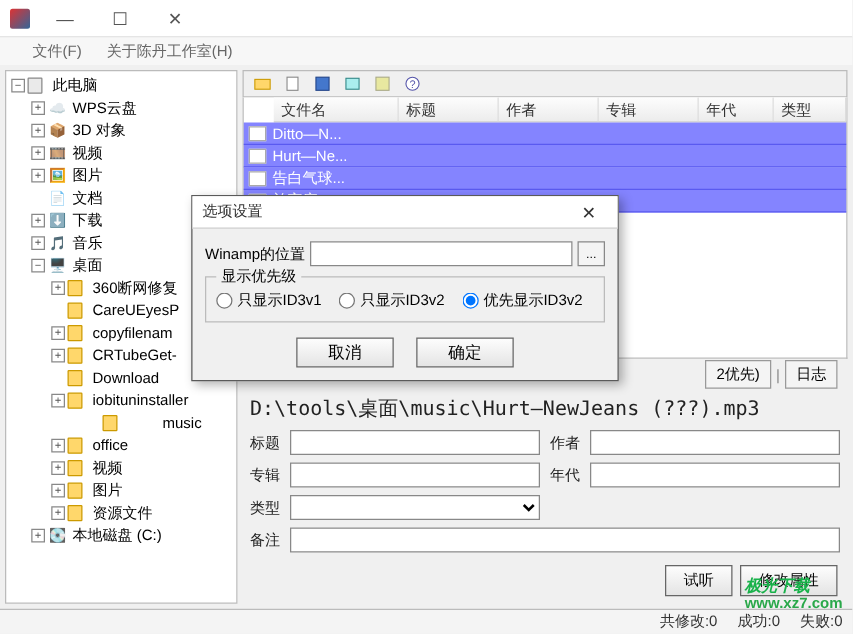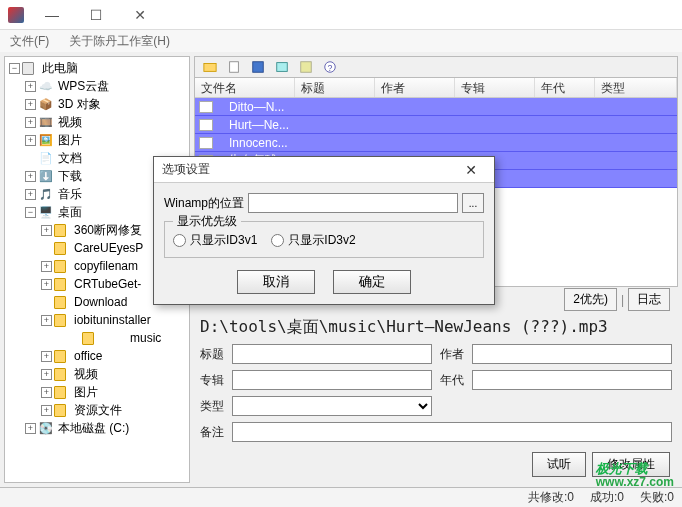--- a/index.html
+++ b/index.html
@@ -1,40 +1,40 @@
 <!DOCTYPE html>
 <html><head>
 <meta charset="utf-8">
 <style>
 * { box-sizing: border-box; margin: 0; padding: 0; }
 body { font-family: "Microsoft YaHei", "SimSun", sans-serif; font-size: 12px; background: #f0f0f0; width: 682px; height: 507px; overflow: hidden; position: relative; }
 .titlebar { height: 30px; background: #fff; display: flex; align-items: center; padding: 0 8px; border-bottom: 1px solid #ddd; }
 .titlebar .icon { width: 16px; height: 16px; background: linear-gradient(135deg,#d33,#369); border-radius: 2px; margin-right: 6px; }
 .titlebar .title { flex: 1; color: #555; }
 .titlebar .winbtn { width: 44px; height: 30px; display: flex; align-items: center; justify-content: center; color: #555; font-size: 14px; cursor: default; }
-.menubar { height: 22px; background: #f7f7f7; display: flex; align-items: center; padding: 0 4px; color: #666; gap: 8px; }
+.menubar { height: 22px; background: #f7f7f7; display: flex; align-items: center; padding: 0 20px; color: #666; gap: 8px; }
 .menubar span { padding: 2px 6px; }
 .main { display: flex; height: 435px; }
 .sidebar { width: 186px; background: #fff; border: 1px solid #bbb; margin: 4px 2px 4px 4px; overflow: hidden; }
 .tree { padding: 2px 0; }
 .tree-row { display: flex; align-items: center; height: 18px; padding-left: 4px; white-space: nowrap; color: #000; }
 .tree-row .expander { width: 11px; height: 11px; border: 1px solid #888; display: inline-flex; align-items: center; justify-content: center; font-size: 9px; line-height: 1; margin-right: 2px; color: #555; background:#fff; }
 .tree-row .expander.blank { border: none; }
 .tree-row .folder { width: 16px; height: 13px; background: #ffd76b; border: 1px solid #cc9a00; border-radius: 1px; margin-right: 4px; display:inline-block; }
 .tree-row .folder.pc { background: #eaeaea; border-color:#888; }
 .tree-row .iconimg { width: 16px; height: 14px; margin-right: 4px; display:inline-flex; align-items:center; justify-content:center; font-size:11px; }
 .content { flex: 1; margin: 4px 4px 4px 2px; display: flex; flex-direction: column; }
 .toolbar { height: 24px; background: #f0f0f0; border: 1px solid #bbb; display: flex; align-items: center; gap: 2px; padding: 0 4px; }
 .toolbar .tbtn { width: 22px; height: 20px; display: inline-flex; align-items: center; justify-content: center; border: 1px solid transparent; }
 .toolbar .tbtn svg { width:14px; height:14px; }
 .table-wrap { border: 1px solid #bbb; background: #fff; height: 232px; border-top: none; }
-.thead { display: flex; background: linear-gradient(#fdfdfd,#ececec); border-bottom: 1px solid #ccc; height: 20px; }
+.thead { display: flex; background: linear-gradient(#fdfdfd,#ececec); border-bottom: 1px solid #ccc; height: 20px; margin-left: 24px; }
 .thead .th { border-right: 1px solid #ddd; padding: 2px 6px; font-size: 12px; color: #333; }
 .tbody .tr { display: flex; height: 18px; align-items: center; background: #8484ff; color: #fff; border-bottom: 1px solid #5a5af0; }
-.tbody .tr .cell { padding: 0 4px; display: flex; align-items: center; gap: 16px; overflow:hidden; white-space:nowrap; }
+.tbody .tr .cell { padding: 0 4px; display: flex; align-items: center; gap: 5px; overflow:hidden; white-space:nowrap; }
 .tbody .tr .mp3icon { width: 14px; height: 12px; background: #fff; border:1px solid #aaa; display:inline-block; }
 .tabs-row { margin-top: 1px; display:flex; justify-content:flex-end; align-items:center; gap:4px; padding-right:8px; }
 .tab-btn { border:1px solid #999; background:#f4f4f4; padding:2px 8px; font-size:12px; }
 .path-row { margin-top: 4px; font-family: "SimSun", monospace; font-size: 16px; padding: 2px 6px; color:#222; }
 .form { padding: 4px 6px; display: grid; grid-template-columns: auto 1fr auto 1fr; gap: 6px 8px; align-items:center; }
 .form label { color:#222; }
 .form input, .form select { border:1px solid #888; height:20px; background:#fff; padding:0 3px; font-size:12px; width:100%; }
 .form .full { grid-column: 2 / 5; }
 .bottom-btns { display:flex; justify-content:flex-end; gap:6px; padding:6px 8px; }
 .bottom-btns button { border:1px solid #666; background:linear-gradient(#fdfdfd,#e4e4e4); padding:3px 14px; font-size:12px; }
@@ -273,31 +273,20 @@
             </div>
             <div class="cell col-title"></div>
             <div class="cell col-author"></div>
             <div class="cell col-album"></div>
             <div class="cell col-year"></div>
             <div class="cell col-type"></div>
           </div>
           <div class="tr">
             <div class="cell col-file">
               <span class="mp3icon"></span>
-              <span>Innocenc...</span>
-            </div>
-            <div class="cell col-title"></div>
-            <div class="cell col-author"></div>
-            <div class="cell col-album"></div>
-            <div class="cell col-year"></div>
-            <div class="cell col-type"></div>
-          </div>
-          <div class="tr">
-            <div class="cell col-file">
-              <span class="mp3icon"></span>
               <span>告白气球...</span>
             </div>
             <div class="cell col-title"></div>
             <div class="cell col-author"></div>
             <div class="cell col-album"></div>
             <div class="cell col-year"></div>
             <div class="cell col-type"></div>
           </div>
           <div class="tr">
             <div class="cell col-file">
@@ -375,20 +364,24 @@
       <div class="legend">显示优先级</div>
       <div class="radios">
         <label>
             <input type="radio" name="pr" style=""> 
             <span>只显示ID3v1</span>
           </label>
         <label>
             <input type="radio" name="pr" style=""> 
             <span>只显示ID3v2</span>
           </label>
+        <label>
+            <input type="radio" name="pr" checked="" style=""> 
+            <span>优先显示ID3v2</span>
+          </label>
       </div>
     </div>
     <div class="dbtns">
       <button>取消</button>
       <button>确定</button>
     </div>
   </div>
 </div>
 
 </body></html>

